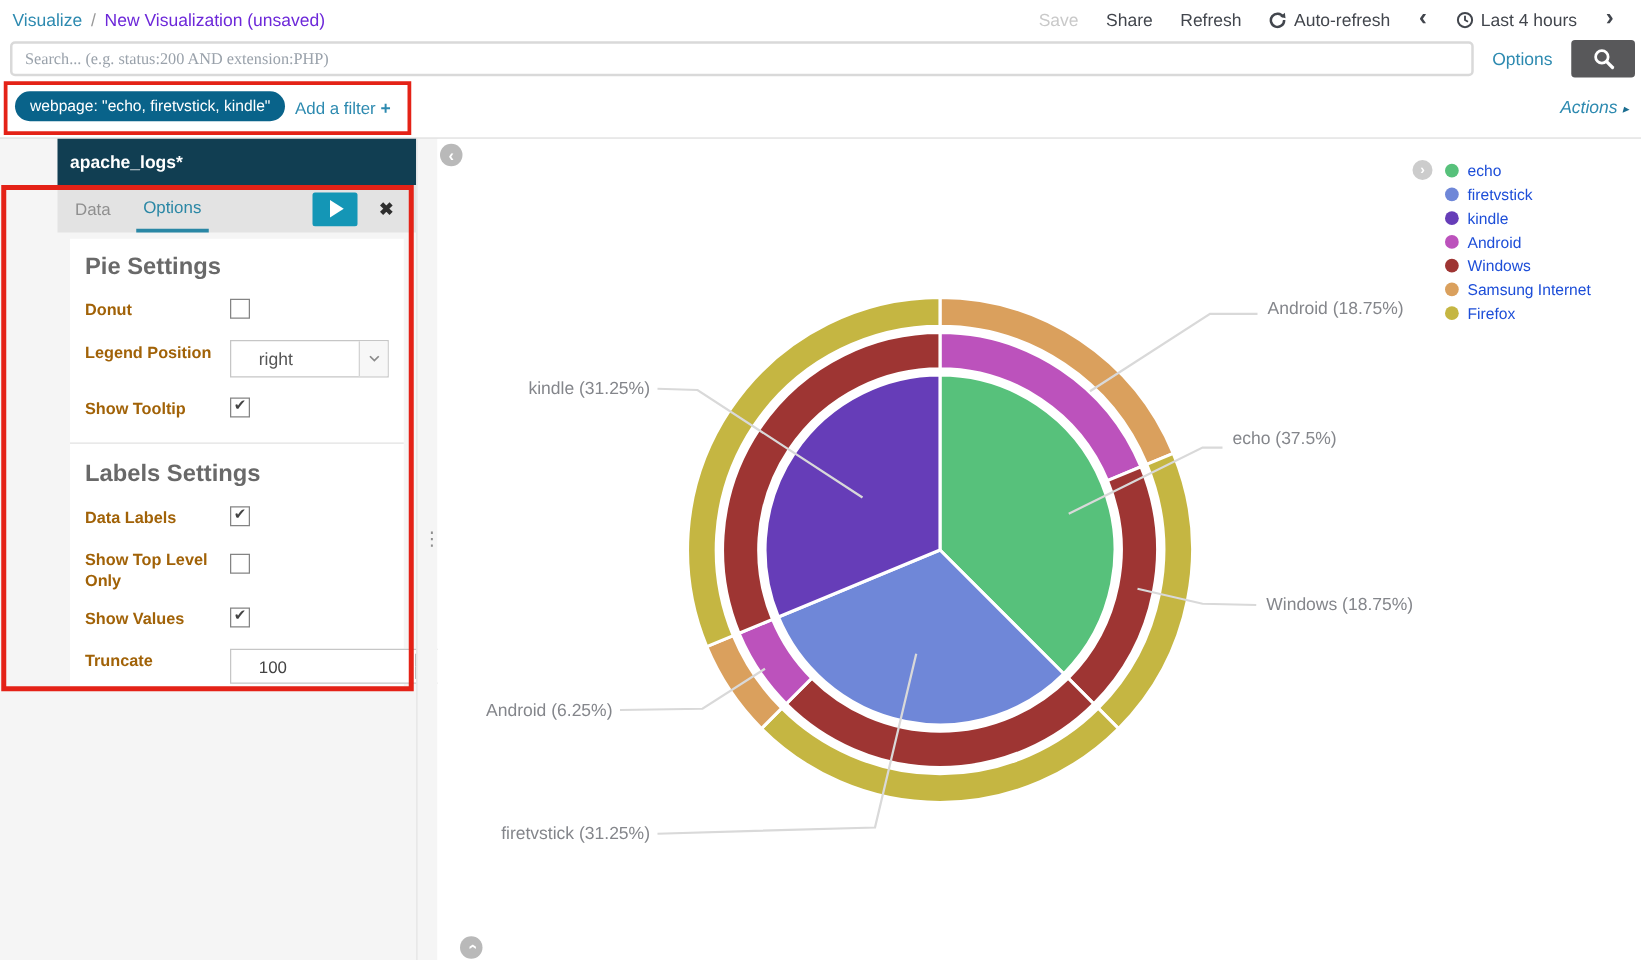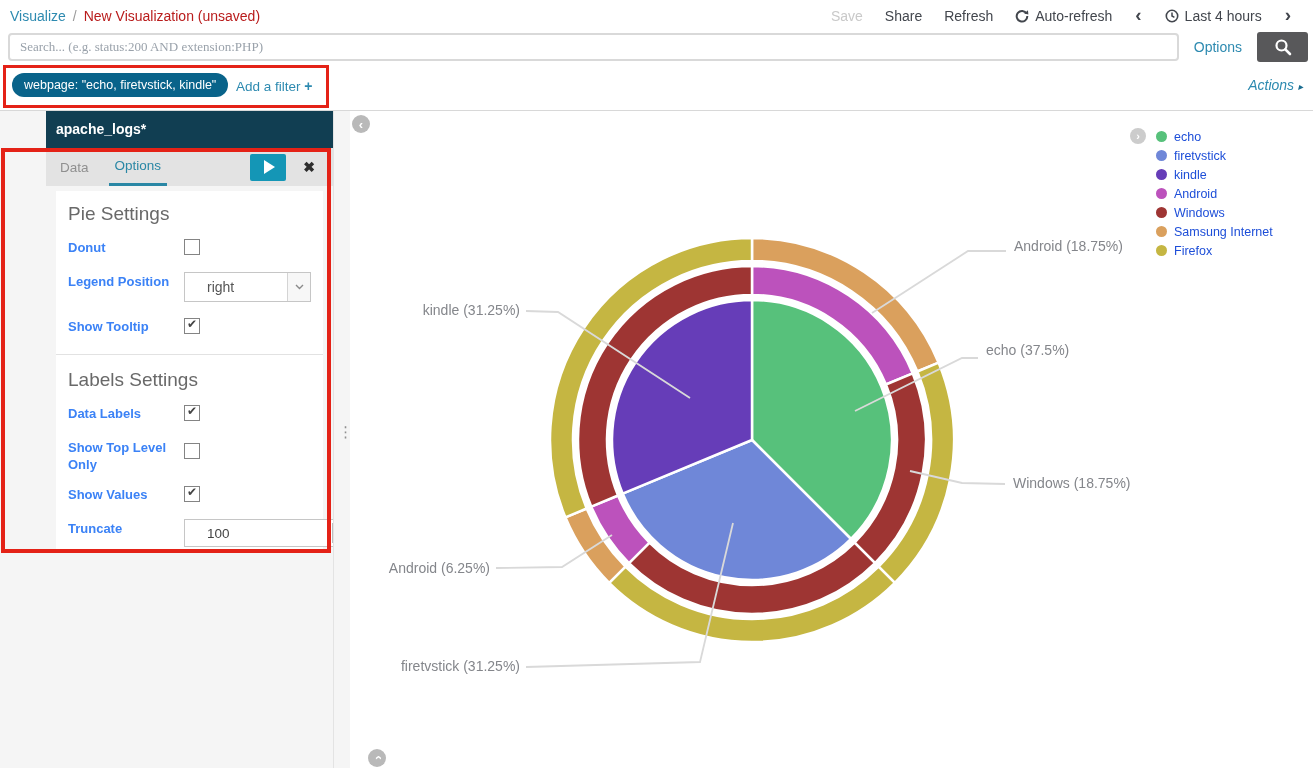--- a/index.html
+++ b/index.html
@@ -4,21 +4,21 @@
 <style>
   * { margin:0; padding:0; box-sizing:border-box; }
   html,body { width:1313px; height:768px; overflow:hidden; background:#fff;
     font-family:"Liberation Sans", sans-serif; }
 
   
   .topbar { height:31px; display:flex; align-items:center; padding:0 10px; background:#fff; }
   .breadcrumb { display:flex; align-items:flex-start; gap:7px; font-size:14px; }
   .bc-link { color:#2d8ab0; cursor:pointer; }
   .bc-sep { color:#9a9a9a; }
-  .bc-page { color:#b91c1c; }
+  .bc-page { color:#6d28d9; }
   .topbar-right { margin-left:auto; display:flex; align-items:center; font-size:14px; color:#42464d; }
   .tb-item { padding:0 11px; cursor:pointer; display:flex; align-items:center; gap:6px; }
   .tb-item.disabled { color:#c9c9c9; }
   .tb-arrow { font-size:19px; font-weight:bold; padding:0 12px; line-height:1; margin-top:-3px; }
   .icon-svg { display:block; }
 
   
   .searchrow { height:33px; display:flex; align-items:center; padding:1px 5px 2px 8px; }
   .search-input { flex:1; height:28px; border:2px solid #d9d9d9; border-radius:4px;
     padding:0 10px; font-size:13px; color:#444; font-family:Liberation Serif, serif; outline:none; }
@@ -51,24 +51,24 @@
   .tab-options { color:#2a87a5; margin-left:14px; border-bottom:3px solid #2a87a5; }
   .play-btn { margin-left:auto; align-self:center; width:36px; height:27px; background:#1496b6;
     border:none; border-radius:2px; display:flex; align-items:center; justify-content:center;
     cursor:pointer; margin-right:11px; }
   .play-tri { width:0; height:0; border-left:11px solid #fff; border-top:7px solid transparent;
     border-bottom:7px solid transparent; margin-left:3px; }
   .close-btn { align-self:center; color:#2e2e2e; font-size:14px; font-weight:bold;
     padding:4px 6px; cursor:pointer; background:none; border:none; }
 
   .card { margin:5px 10px 0; background:#fff; height:358px; padding:10px 12px; }
-  .card h2 { font-size:19px; font-weight:400; color:#696969; margin:2px 0 13px; }
+  .card h2 { font-size:19px; font-weight:700; color:#696969; margin:2px 0 13px; }
   .card h2.second { margin-top:0; }
   .frow { display:flex; align-items:flex-start; margin-bottom:15px; }
-  .flabel { width:116px; font-size:13px; font-weight:bold; color:#3b82f6; line-height:1.3; padding-top:2px; flex:none; }
+  .flabel { width:116px; font-size:13px; font-weight:bold; color:#a16207; line-height:1.3; padding-top:2px; flex:none; }
   .divider { border-top:1px solid #e2e2e2; margin:18px -12px 14px; }
 
   .cb { width:16px; height:16px; border:1px solid #848484; background:#fff; display:inline-block;
     position:relative; cursor:pointer; margin-top:1px; }
   .cb.checked::after { content:"✔"; position:absolute; left:2px; top:-2px; font-size:12px; color:#444; }
 
   .sel { width:178px; height:30px; border:1px solid #c6c6c6; background:#fff; position:relative;
     font-size:14px; color:#555; line-height:28px; padding-left:22px; cursor:pointer; }
   .sel-caret { position:absolute; right:0; top:0; width:23px; height:28px; border-left:1px solid #d4d4d4;
     background:#f7f7f7; display:flex; align-items:center; justify-content:center; }

